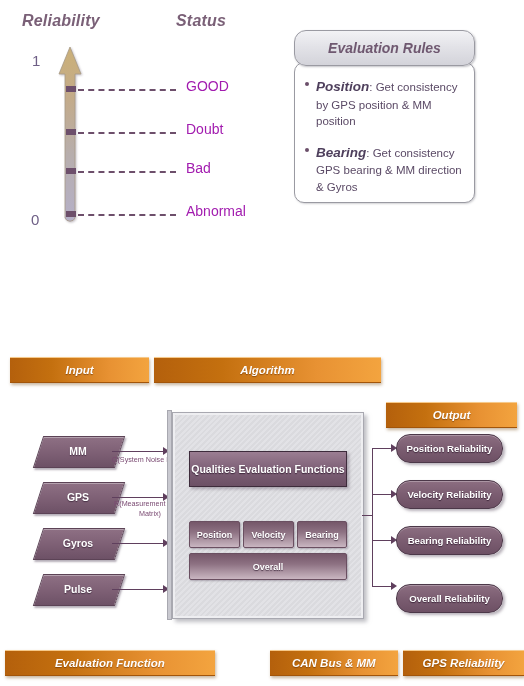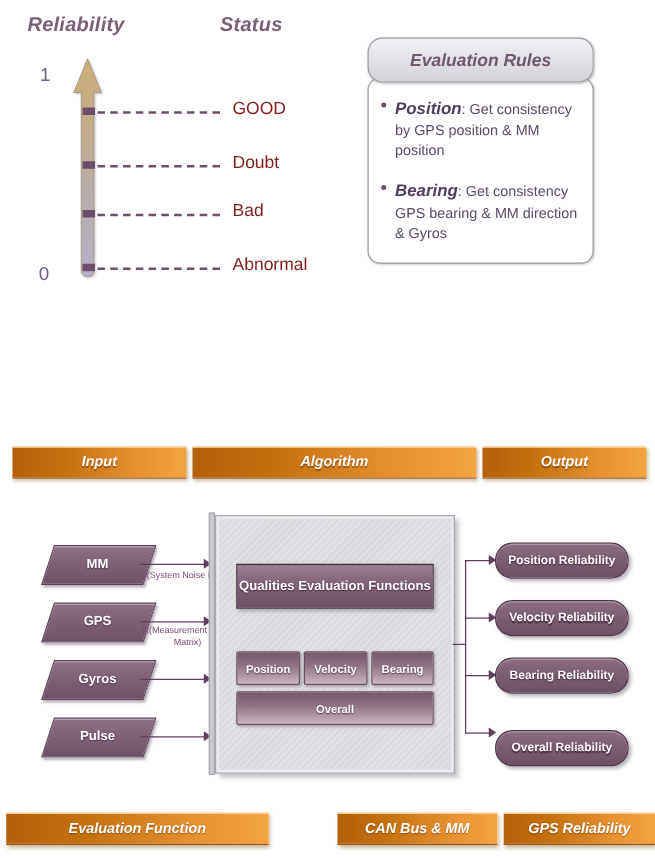--- a/index.html
+++ b/index.html
@@ -37,41 +37,41 @@
   .tick-dash{
     position:absolute;left:12px;top:5px;width:98px;height:0;
     border-top:2px dashed #6d4f6b;
   }
   .tick-stub{
     position:absolute;left:0px;top:2px;width:10px;height:6px;
     background:#6d4f6b;
   }
   .tick-label{
     position:absolute;left:120px;top:-6px;
-    font-size:14px;color:#7f1d1d;white-space:nowrap;
+    font-size:14px;color:#a21caf;white-space:nowrap;
   }
 
   
   #eval-rules{left:294px;top:30px;width:181px;}
   #eval-rules-header{
     position:relative;height:34px;border:1px solid #9a9aa2;
     border-radius:12px;
     background:linear-gradient(180deg,#f2f2f5 0%,#e3e3e8 45%,#d3d3da 100%);
     box-shadow:1px 1px 2px rgba(120,120,130,.45);
     display:flex;align-items:center;justify-content:center;
     z-index:2;
   }
   #eval-rules-header .t{
     font-style:italic;font-weight:bold;font-size:14px;color:#6f5870;
   }
   #eval-rules-body{
     position:relative;margin-top:-4px;
     border:1px solid #9a9aa2;border-radius:10px;background:#fff;
     box-shadow:1px 1px 2px rgba(120,120,130,.35);
-    padding:14px 10px 12px 10px;
+    padding:14px 10px 4px 10px;
     z-index:1;
   }
   .rule{position:relative;padding-left:11px;margin-bottom:13px;
         font-size:11.5px;line-height:1.45;color:#5b4a66;}
   .rule:last-child{margin-bottom:2px;}
   .rule .bullet{
     position:absolute;left:0;top:5px;width:4px;height:4px;
     border-radius:50%;background:#6b4f6a;
   }
   .rule .kw{font-style:italic;font-weight:bold;font-size:13.5px;color:#4e3f5c;}
@@ -87,21 +87,21 @@
     color:#ffffff;font-style:italic;font-weight:bold;font-size:11.5px;
     text-shadow:0 1px 1px rgba(90,40,0,.55);
     background:linear-gradient(90deg,#b4600c 0%,#c4700f 30%,#e89233 72%,#f3a43f 100%);
     border-top:1px solid #f6c municipality;
     border-top:1px solid #f6c98a;
     border-bottom:1px solid #a2550a;
     box-shadow:1px 2px 3px rgba(130,90,40,.45);
   }
   #band-top .c1{margin-left:10px;width:139px;}
   #band-top .c2{margin-left:5px;width:227px;}
-  #band-top .c3{margin-left:5px;width:131px;}
+  #band-top .c3{margin-left:5px;width:131px;margin-top:45px;}
   #band-bottom .c1{margin-left:55px;width:139px;}
   #band-bottom .c2{margin-left:5px;width:227px;}
   #band-bottom .c3{margin-left:5px;width:131px;}
 
   
   #flow{left:0;top:400px;width:443px;height:230px;}
 
   
   .para-wrap{position:absolute;width:80px;height:32px;}
   .para{

